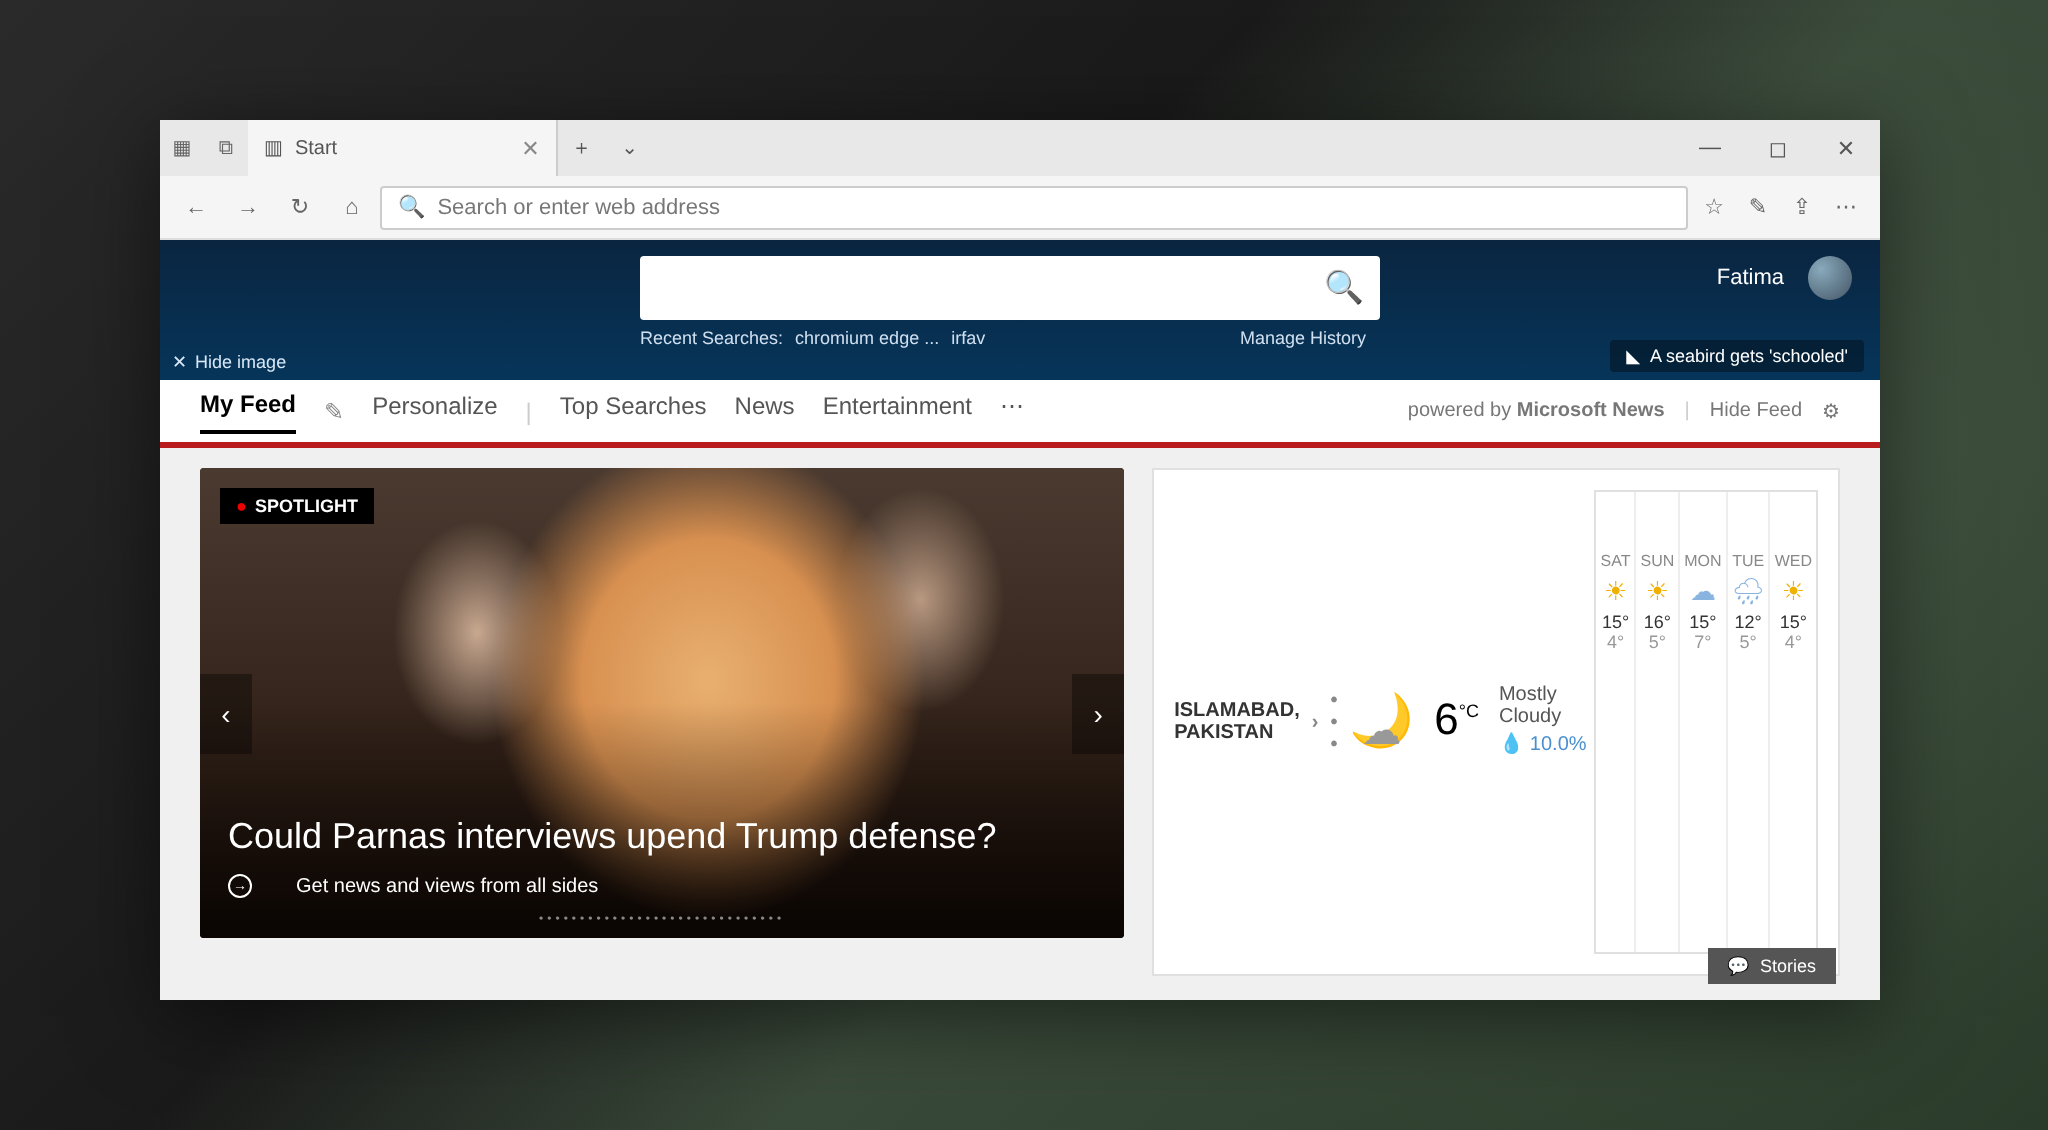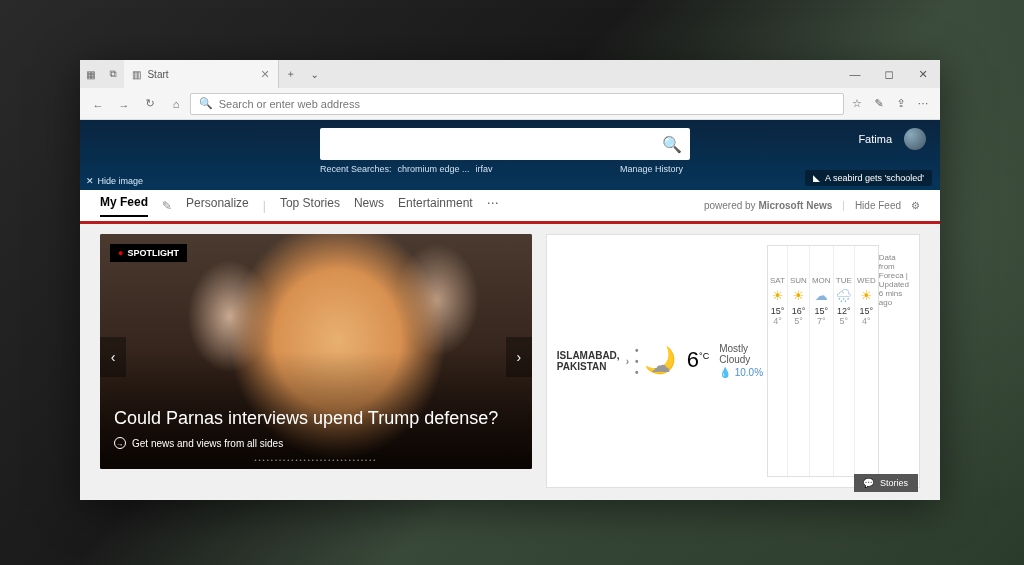--- a/index.html
+++ b/index.html
@@ -58,21 +58,21 @@
       radial-gradient(ellipse 60px 80px at 30% 35%, #c8a890 0%, transparent 70%),
       radial-gradient(ellipse 60px 80px at 78% 28%, #b89880 0%, transparent 70%),
       linear-gradient(180deg,#4a3a30,#201008);
   }
   .spotcard::after{content:"";position:absolute;inset:0;background:linear-gradient(180deg,transparent 50%,rgba(0,0,0,.7));}
   .spotbadge { position:absolute; left:10px; top:10px; background:#000; color:#fff; font-size:9px; font-weight:600; padding:4px 8px; display:flex; gap:4px; align-items:center; z-index:2;}
   .spotbadge .dot{color:#e00;}
   .arrow { position:absolute; top:44%; width:26px; height:40px; background:rgba(0,0,0,.35); color:#fff; display:flex; align-items:center; justify-content:center; font-size:14px; z-index:2;}
   .arrow.l{left:0;} .arrow.r{right:0;}
   .headline { position:absolute; left:14px; bottom:40px; font-size:18px; font-weight:400; z-index:2;}
-  .subline { position:absolute; left:14px; bottom:20px; font-size:10px; display:flex; align-items:center; gap:6px; z-index:2;}
+  .subline { position:absolute; left:14px; bottom:20px; font-size:10px; display:flex; align-items:center; gap:22px; z-index:2;}
   .subline .circ{width:12px;height:12px;border:1.5px solid #fff;border-radius:50%;display:flex;align-items:center;justify-content:center;font-size:7px;}
   .dots { position:absolute; bottom:6px; left:50%; transform:translateX(-50%); font-size:6px; letter-spacing:2px; color:#888; z-index:2;}
   
   .wcard { flex:1; background:#fff; border:1px solid #e0e0e0; padding:10px; display:flex; flex-direction:row; font-size:10px; color:#444;}
   .wtop { display:flex; align-items:center; gap:6px; font-size:10px; font-weight:600; color:#333;}
   .wtop .more{margin-left:auto; color:#888; letter-spacing:2px;}
   .wnow { display:flex; align-items:center; gap:10px; padding:10px 4px 12px 4px;}
   .wicon { font-size:26px; color:#f0b000; position:relative;}
   .wicon .cloud{font-size:20px;color:#999;position:absolute;left:6px;top:8px;}
   .wtemp { font-size:22px; font-weight:400; color:#000000;}
@@ -151,21 +151,21 @@
       <span>◣</span>
       <span>A seabird gets 'schooled'</span>
     </div>
   </div>
 
   <div class="feednav">
     <span class="item active">My Feed</span>
     <span style="color:#888">✎</span>
     <span class="item">Personalize</span>
     <span class="sep">|</span>
-    <span class="item">Top Stories</span>
+    <span class="item">Top Searches</span>
     <span class="item">News</span>
     <span class="item">Entertainment</span>
     <span class="item">⋯</span>
     <div class="right">
       <span>
         <span>powered by </span><b>Microsoft News</b>
       </span>
       <span class="sep">|</span>
       <span>Hide Feed</span>
       <span>⚙</span>
@@ -233,21 +233,20 @@
             <div class="hi">12°</div>
             <div class="lo">5°</div>
           </div>
           <div class="wday">
             <div class="dname">WED</div>
             <div class="dicon ">☀</div>
             <div class="hi">15°</div>
             <div class="lo">4°</div>
           </div>
         </div>
-      <div class="wfoot">Data from Foreca | Updated 6 mins ago</div>
     </div>
 
     <div class="feedback">
       <span>💬</span>
       <span>Stories</span>
     </div>
   </div>
 
 </div>
 

